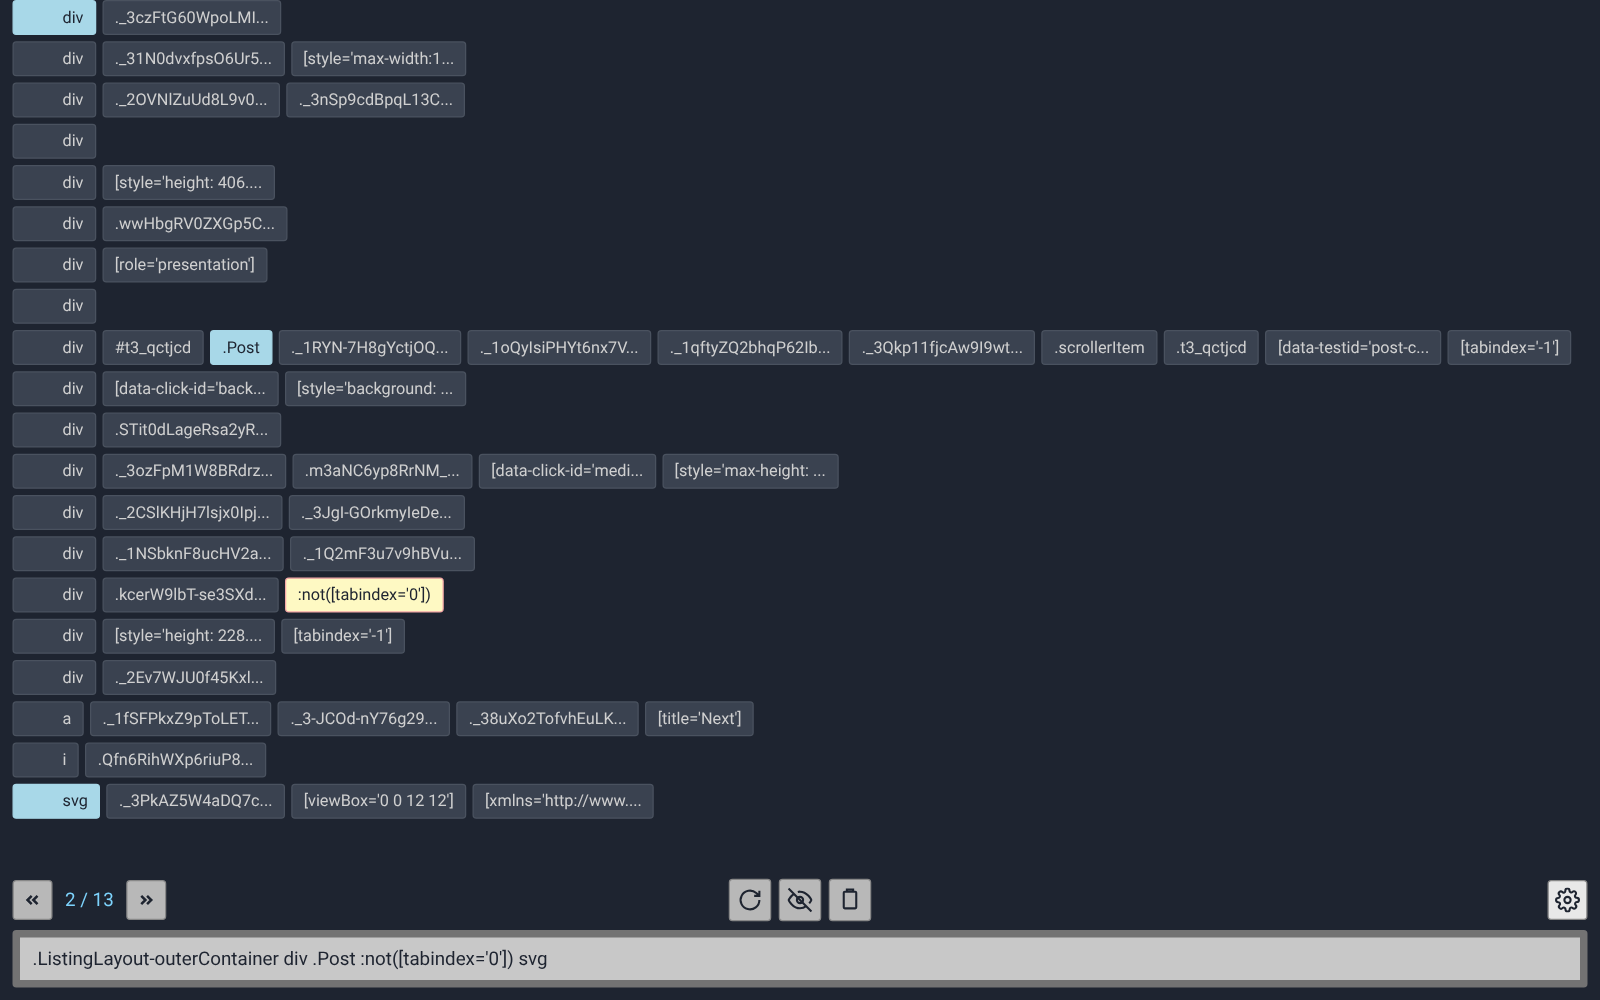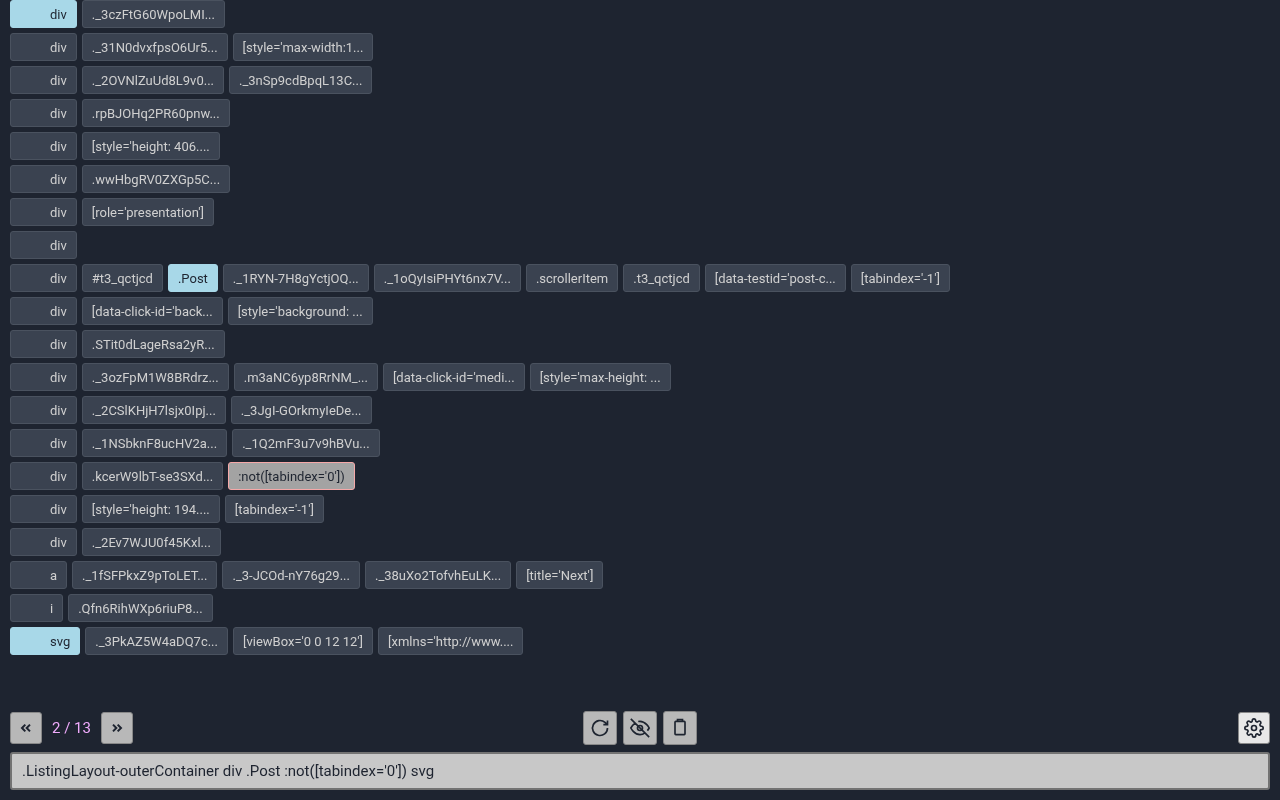--- a/index.html
+++ b/index.html
@@ -44,21 +44,21 @@
   min-width: 34px;
   justify-content: center;
   padding-left: 39px;
 }
 .chip.highlight-blue {
   background: #a8d8e8;
   color: #1e2430;
   border-color: #a8d8e8;
 }
 .chip.highlight-red {
-  background: #a3a3a3;
+  background: #fef9c3;
   color: #1e2430;
   border-color: #f5a8a8;
 }
 .bottom-bar {
   position: absolute;
   bottom: 0;
   left: 0;
   right: 0;
   background: #1e2430;
   padding: 8px 10px 10px 10px;
@@ -77,21 +77,21 @@
   width: 32px;
   height: 32px;
   display: flex;
   align-items: center;
   justify-content: center;
   cursor: pointer;
   color: #1e2430;
 }
 .nav-btn svg { width: 16px; height: 16px; }
 .page-indicator {
-  color: #f0abfc;
+  color: #7dd3fc;
   font-size: 15px;
   margin: 0 4px;
 }
 .center-controls {
   position: absolute;
   left: 50%;
   transform: translateX(-50%);
   display: flex;
   gap: 6px;
 }
@@ -119,21 +119,21 @@
   display: flex;
   align-items: center;
   justify-content: center;
   cursor: pointer;
   color: #1e2430;
 }
 .settings-btn svg { width: 20px; height: 20px; }
 .selector-input {
   width: 100%;
   background: #c8c8c8;
-  border: 2px solid #737373;
+  border: 6px solid #737373;
   border-radius: 3px;
   padding: 8px 10px;
   font-size: 15px;
   color: #1e2430;
   font-family: inherit;
 }
 </style>
 </head>
 <body>
 
@@ -147,21 +147,20 @@
       <span class="chip">._31N0dvxfpsO6Ur5...</span>
       <span class="chip">[style='max-width:1...</span>
     </div>
     <div class="row">
       <span class="chip tag">div</span>
       <span class="chip">._2OVNlZuUd8L9v0...</span>
       <span class="chip">._3nSp9cdBpqL13C...</span>
     </div>
     <div class="row">
       <span class="chip tag">div</span>
-      <span class="chip">.rpBJOHq2PR60pnw...</span>
     </div>
     <div class="row">
       <span class="chip tag">div</span>
       <span class="chip">[style='height: 406....</span>
     </div>
     <div class="row">
       <span class="chip tag">div</span>
       <span class="chip">.wwHbgRV0ZXGp5C...</span>
     </div>
     <div class="row">
@@ -170,20 +169,22 @@
     </div>
     <div class="row">
       <span class="chip tag">div</span>
     </div>
     <div class="row">
       <span class="chip tag">div</span>
       <span class="chip">#t3_qctjcd</span>
       <span class="chip highlight-blue">.Post</span>
       <span class="chip">._1RYN-7H8gYctjOQ...</span>
       <span class="chip">._1oQyIsiPHYt6nx7V...</span>
+      <span class="chip">._1qftyZQ2bhqP62Ib...</span>
+      <span class="chip">._3Qkp11fjcAw9I9wt...</span>
       <span class="chip">.scrollerItem</span>
       <span class="chip">.t3_qctjcd</span>
       <span class="chip">[data-testid='post-c...</span>
       <span class="chip">[tabindex='-1']</span>
     </div>
     <div class="row">
       <span class="chip tag">div</span>
       <span class="chip">[data-click-id='back...</span>
       <span class="chip">[style='background: ...</span>
     </div>
@@ -208,21 +209,21 @@
       <span class="chip">._1NSbknF8ucHV2a...</span>
       <span class="chip">._1Q2mF3u7v9hBVu...</span>
     </div>
     <div class="row">
       <span class="chip tag">div</span>
       <span class="chip">.kcerW9lbT-se3SXd...</span>
       <span class="chip highlight-red">:not([tabindex='0'])</span>
     </div>
     <div class="row">
       <span class="chip tag">div</span>
-      <span class="chip">[style='height: 194....</span>
+      <span class="chip">[style='height: 228....</span>
       <span class="chip">[tabindex='-1']</span>
     </div>
     <div class="row">
       <span class="chip tag">div</span>
       <span class="chip">._2Ev7WJU0f45Kxl...</span>
     </div>
     <div class="row">
       <span class="chip tag">a</span>
       <span class="chip">._1fSFPkxZ9pToLET...</span>
       <span class="chip">._3-JCOd-nY76g29...</span>

